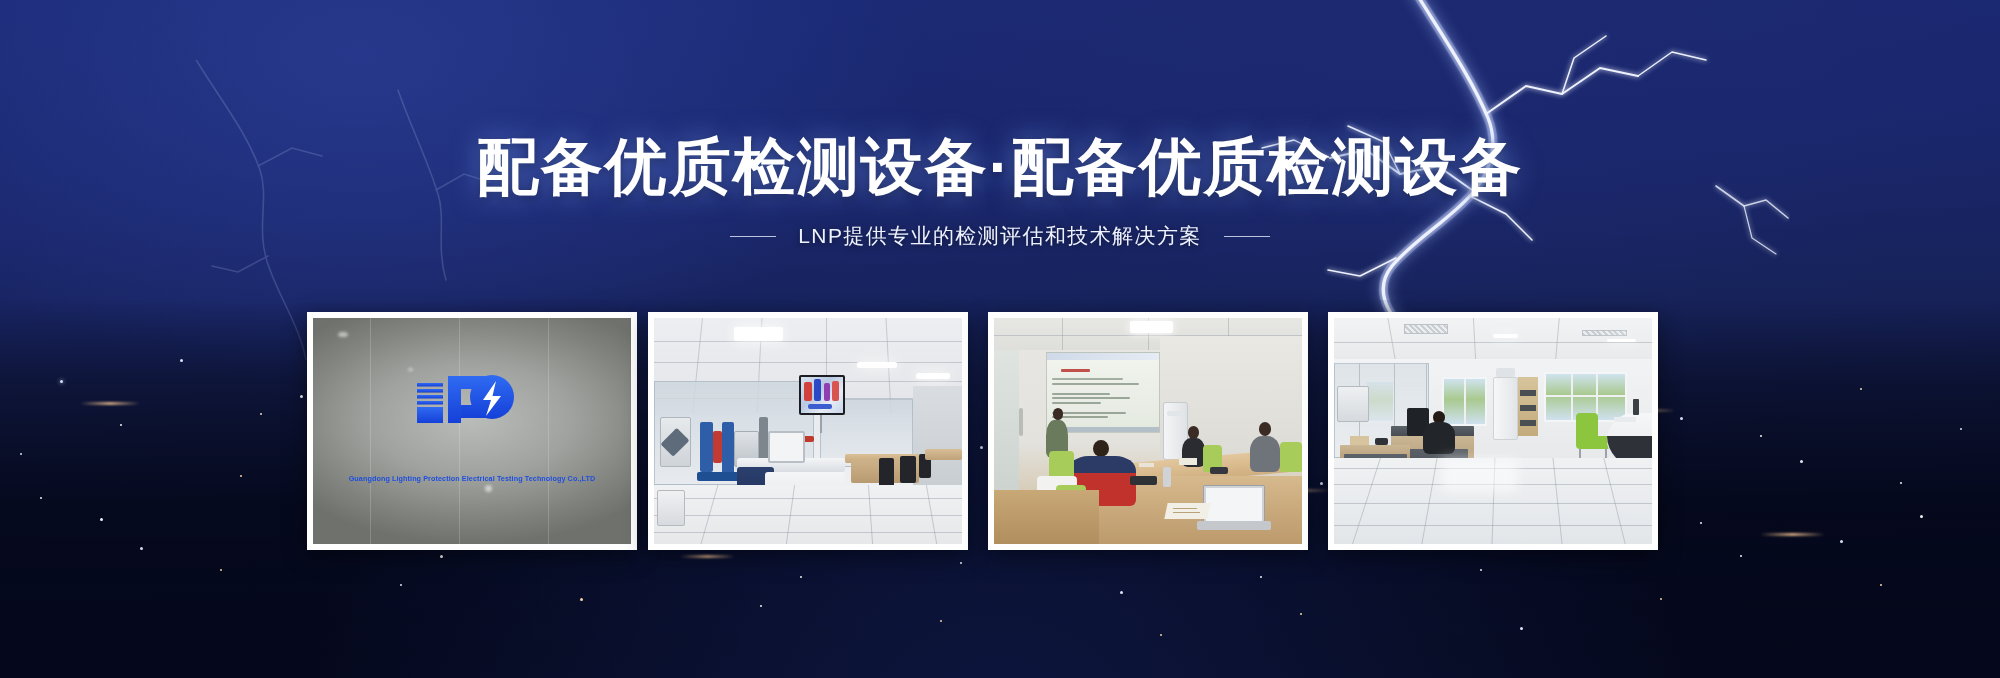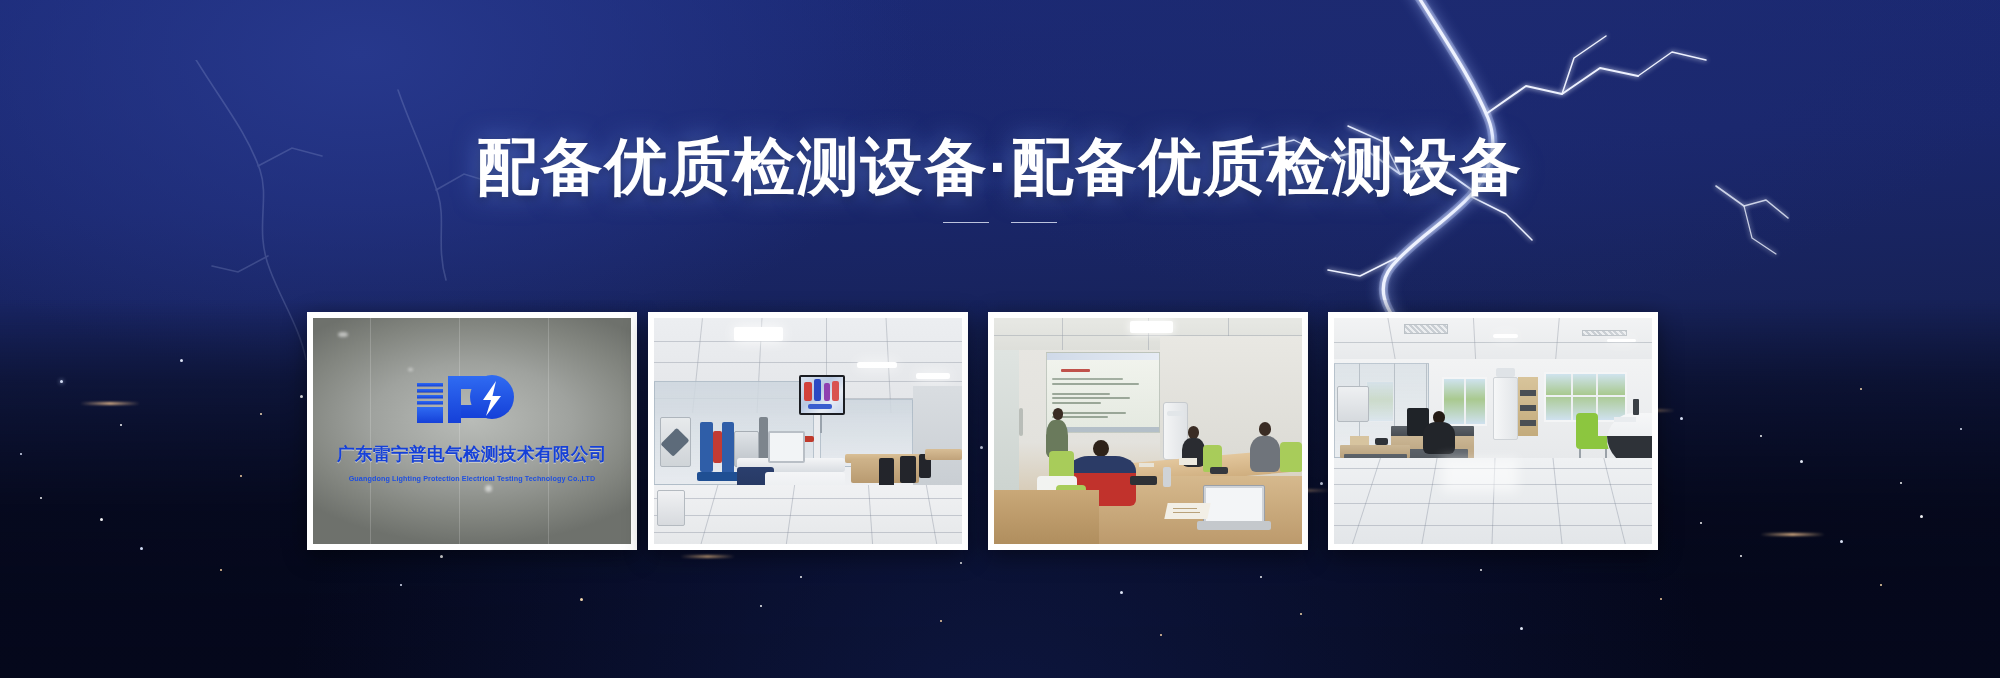--- a/index.html
+++ b/index.html
@@ -262,20 +262,21 @@
     <span class="glowbar" style="left:80%;top:26%;width:75px"></span>
     <span class="glowbar" style="left:88%;top:60%;width:65px"></span>
     <span class="glowbar" style="left:34%;top:66%;width:55px"></span>
     <span class="glowbar" style="left:54%;top:62%;width:85px"></span>
   </div>
 
   <div class="headline">配备优质检测设备·配备优质检测设备</div>
 
   <div class="sub-wrap">
     <span class="rule"></span>
+    <span class="subtitle">LNP提供专业的检测评估和技术解决方案</span>
     <span class="rule"></span>
   </div>
 
   <div class="cards">
 
     <div class="card c1">
       <div class="ph">
         <div class="wall">
           <span class="seam" style="left:18%"></span>
           <span class="seam" style="left:46%"></span>
@@ -306,21 +307,20 @@
               <path d="M96 16 L126 16 L126 110 L96 110 Z" opacity="0"></path>
 
               <path d="M96 16 h46 a46 42 0 0 1 0 84 h-46 v-26 h40 a18 16 0 0 0 0 -32 h-40 z"></path>
               <circle cx="158" cy="58" r="44"></circle>
             </g>
 
             <path d="M166 26 L140 64 L156 64 L146 96 L176 56 L159 56 Z" fill="#ffffff"></path>
           </svg>
         </div>
 
-        <div class="logo-cn">广东雷宁普电气检测技术有限公司</div>
         <div class="logo-en">Guangdong Lighting Protection Electrical Testing Technology Co.,LTD</div>
       </div>
     </div>
 
     <div class="card c2">
       <div class="ph">
         <div class="lab">
 
           <div class="ceil" style="height:42%;background:linear-gradient(to bottom,#eceef1,#e3e5e8)">
             <span class="t" style="left:0;right:0;top:24%;height:1px"></span>

